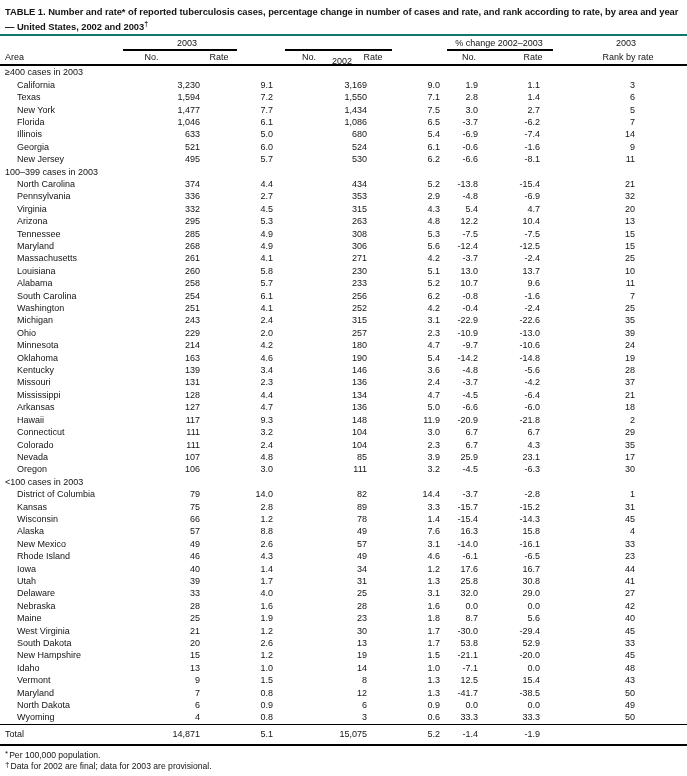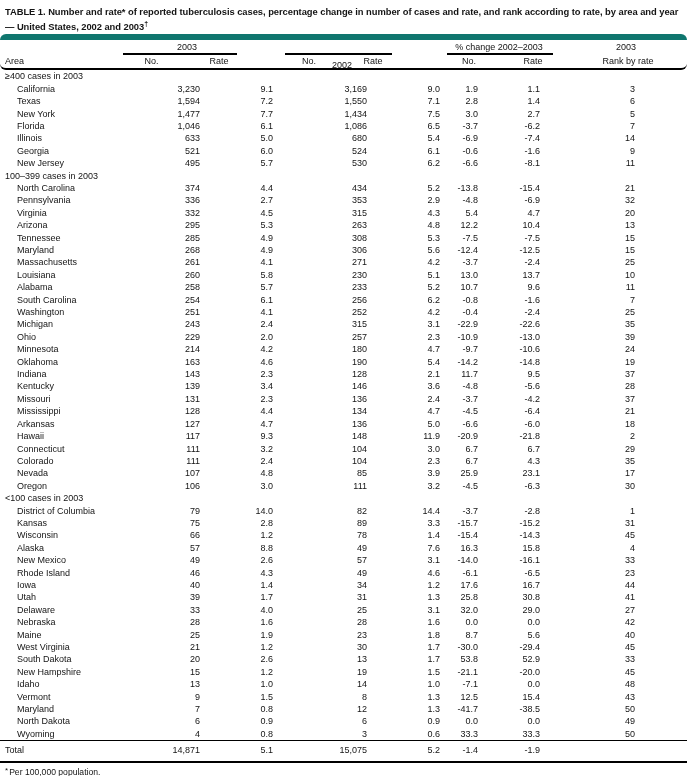--- a/index.html
+++ b/index.html
@@ -17,23 +17,22 @@
     line-height: 11.6px;
     padding: 6px 6px 2px 5px;
     letter-spacing: -0.05px;
   }
   .title sup { font-size: 7px; }
 
   
   .hdr {
     position: relative;
     height: 28px;
-    border-top: 6px solid #0f766e;
+    border-top: 2px solid #0f766e;
     border-bottom: 2px solid #000;
-    border-radius: 6px;
   }
   .hdr .lbl {
     position: absolute;
     font-size: 9px;
     line-height: 12px;
     white-space: nowrap;
     text-align: center;
   }
   .hdr .c { text-align: center; }
   .spanner {
@@ -341,30 +340,20 @@
           <td class="area">Oklahoma</td>
           <td class="num">163</td>
           <td class="num">4.6</td>
           <td class="num">190</td>
           <td class="num">5.4</td>
           <td class="num">-14.2</td>
           <td class="num">-14.8</td>
           <td class="rank">19</td>
         </tr>
         <tr>
-          <td class="area">Indiana</td>
-          <td class="num">143</td>
-          <td class="num">2.3</td>
-          <td class="num">128</td>
-          <td class="num">2.1</td>
-          <td class="num">11.7</td>
-          <td class="num">9.5</td>
-          <td class="rank">37</td>
-        </tr>
-        <tr>
           <td class="area">Kentucky</td>
           <td class="num">139</td>
           <td class="num">3.4</td>
           <td class="num">146</td>
           <td class="num">3.6</td>
           <td class="num">-4.8</td>
           <td class="num">-5.6</td>
           <td class="rank">28</td>
         </tr>
         <tr>

